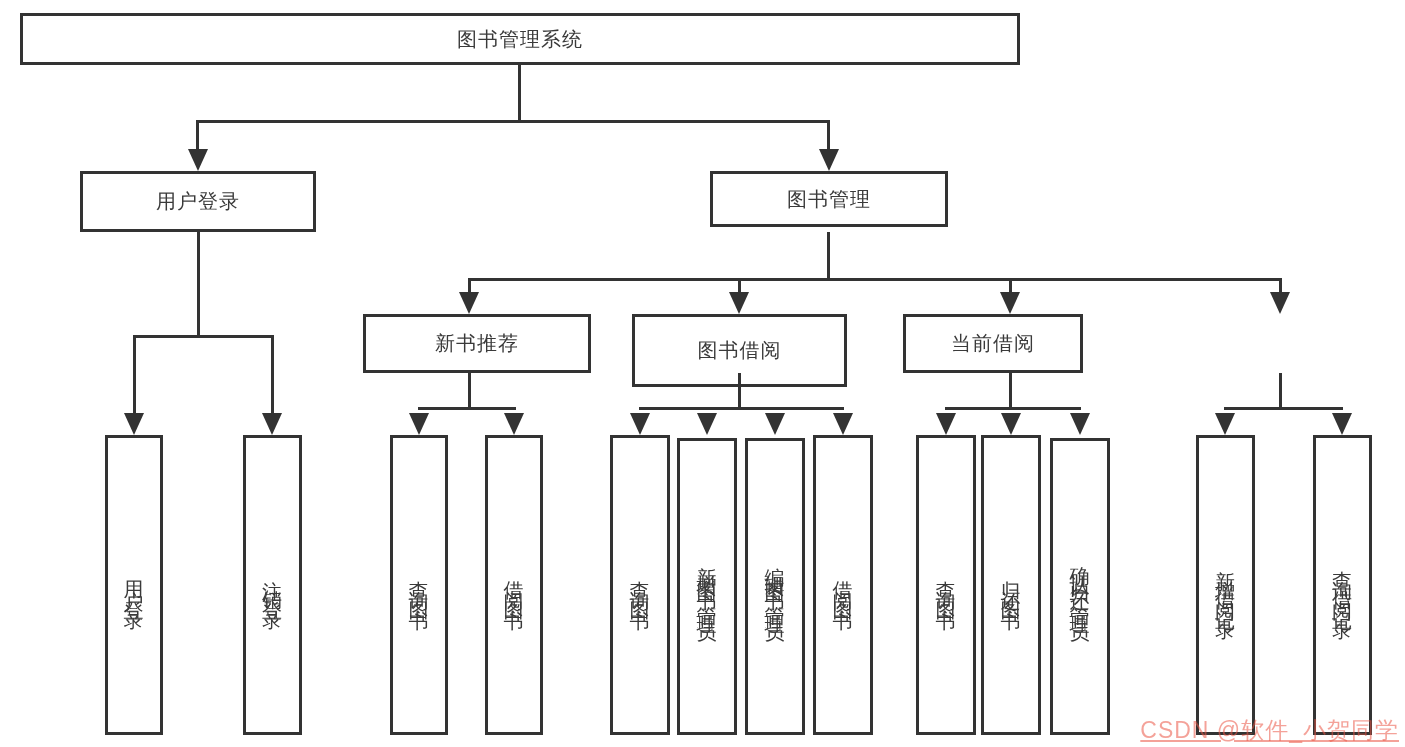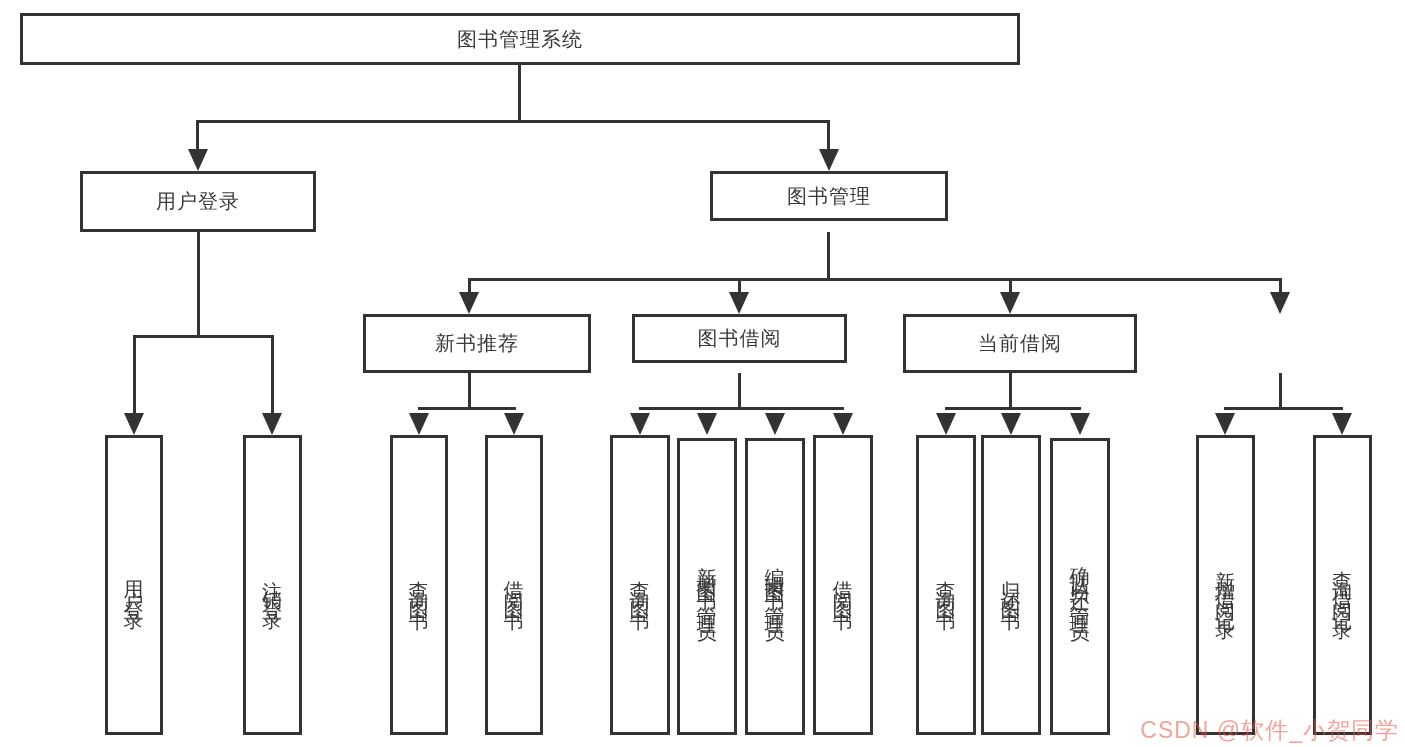--- a/index.html
+++ b/index.html
@@ -18,21 +18,21 @@
   }
   .vline{position:absolute;width:3px;background:#333333;}
   .hline{position:absolute;height:3px;background:#333333;}
   .arrow{
     position:absolute;width:0;height:0;
     border-left:10px solid transparent;border-right:10px solid transparent;
     border-top:22px solid #333333;
   }
   #watermark{
     position:absolute;right:6px;bottom:1px;font-size:23px;z-index:5;
-    color:rgba(235,85,70,0.55);letter-spacing:1px;white-space:nowrap;
+    color:rgba(235,85,70,0.55);letter-spacing:1px;white-space:nowrap;text-decoration:underline;
   }
 </style>
 </head>
 <body>
 
 <div id="stage">
 
   <div class="box" style="left:20px;top:13px;width:1000px;height:52px">
     <span class="hlabel">图书管理系统</span>
   </div>
@@ -40,21 +40,21 @@
   <div class="vline" style="left:518px;top:63px;height:57px"></div>
   <div class="hline" style="left:196px;top:120px;width:634px"></div>
   <div class="vline" style="left:196px;top:120px;height:34px"></div>
   <div class="arrow" style="left:188px;top:149px"></div>
   <div class="vline" style="left:827px;top:120px;height:34px"></div>
   <div class="arrow" style="left:819px;top:149px"></div>
 
   <div class="box" style="left:80px;top:171px;width:236px;height:61px">
     <span class="hlabel">用户登录</span>
   </div>
-  <div class="box" style="left:710px;top:171px;width:238px;height:50px">
+  <div class="box" style="left:710px;top:171px;width:238px;height:56px">
     <span class="hlabel">图书管理</span>
   </div>
 
   <div class="vline" style="left:197px;top:232px;height:103px"></div>
   <div class="hline" style="left:133px;top:335px;width:140px"></div>
   <div class="vline" style="left:133px;top:335px;height:82px"></div>
   <div class="arrow" style="left:124px;top:413px"></div>
   <div class="vline" style="left:271px;top:335px;height:82px"></div>
   <div class="arrow" style="left:262px;top:413px"></div>
 
@@ -65,24 +65,24 @@
   <div class="vline" style="left:738px;top:278px;height:18px"></div>
   <div class="arrow" style="left:729px;top:292px"></div>
   <div class="vline" style="left:1009px;top:278px;height:18px"></div>
   <div class="arrow" style="left:1000px;top:292px"></div>
   <div class="vline" style="left:1279px;top:278px;height:18px"></div>
   <div class="arrow" style="left:1270px;top:292px"></div>
 
   <div class="box" style="left:363px;top:314px;width:228px;height:59px">
     <span class="hlabel">新书推荐</span>
   </div>
-  <div class="box" style="left:632px;top:314px;width:215px;height:49px">
+  <div class="box" style="left:632px;top:314px;width:215px;height:73px">
     <span class="hlabel">图书借阅</span>
   </div>
-  <div class="box" style="left:903px;top:314px;width:234px;height:59px">
+  <div class="box" style="left:903px;top:314px;width:180px;height:59px">
     <span class="hlabel">当前借阅</span>
   </div>
 
   <div class="vline" style="left:468px;top:373px;height:34px"></div>
   <div class="hline" style="left:418px;top:407px;width:98px"></div>
   <div class="arrow" style="left:409px;top:413px"></div>
   <div class="arrow" style="left:504px;top:413px"></div>
 
   <div class="vline" style="left:738px;top:373px;height:34px"></div>
   <div class="hline" style="left:639px;top:407px;width:205px"></div>

